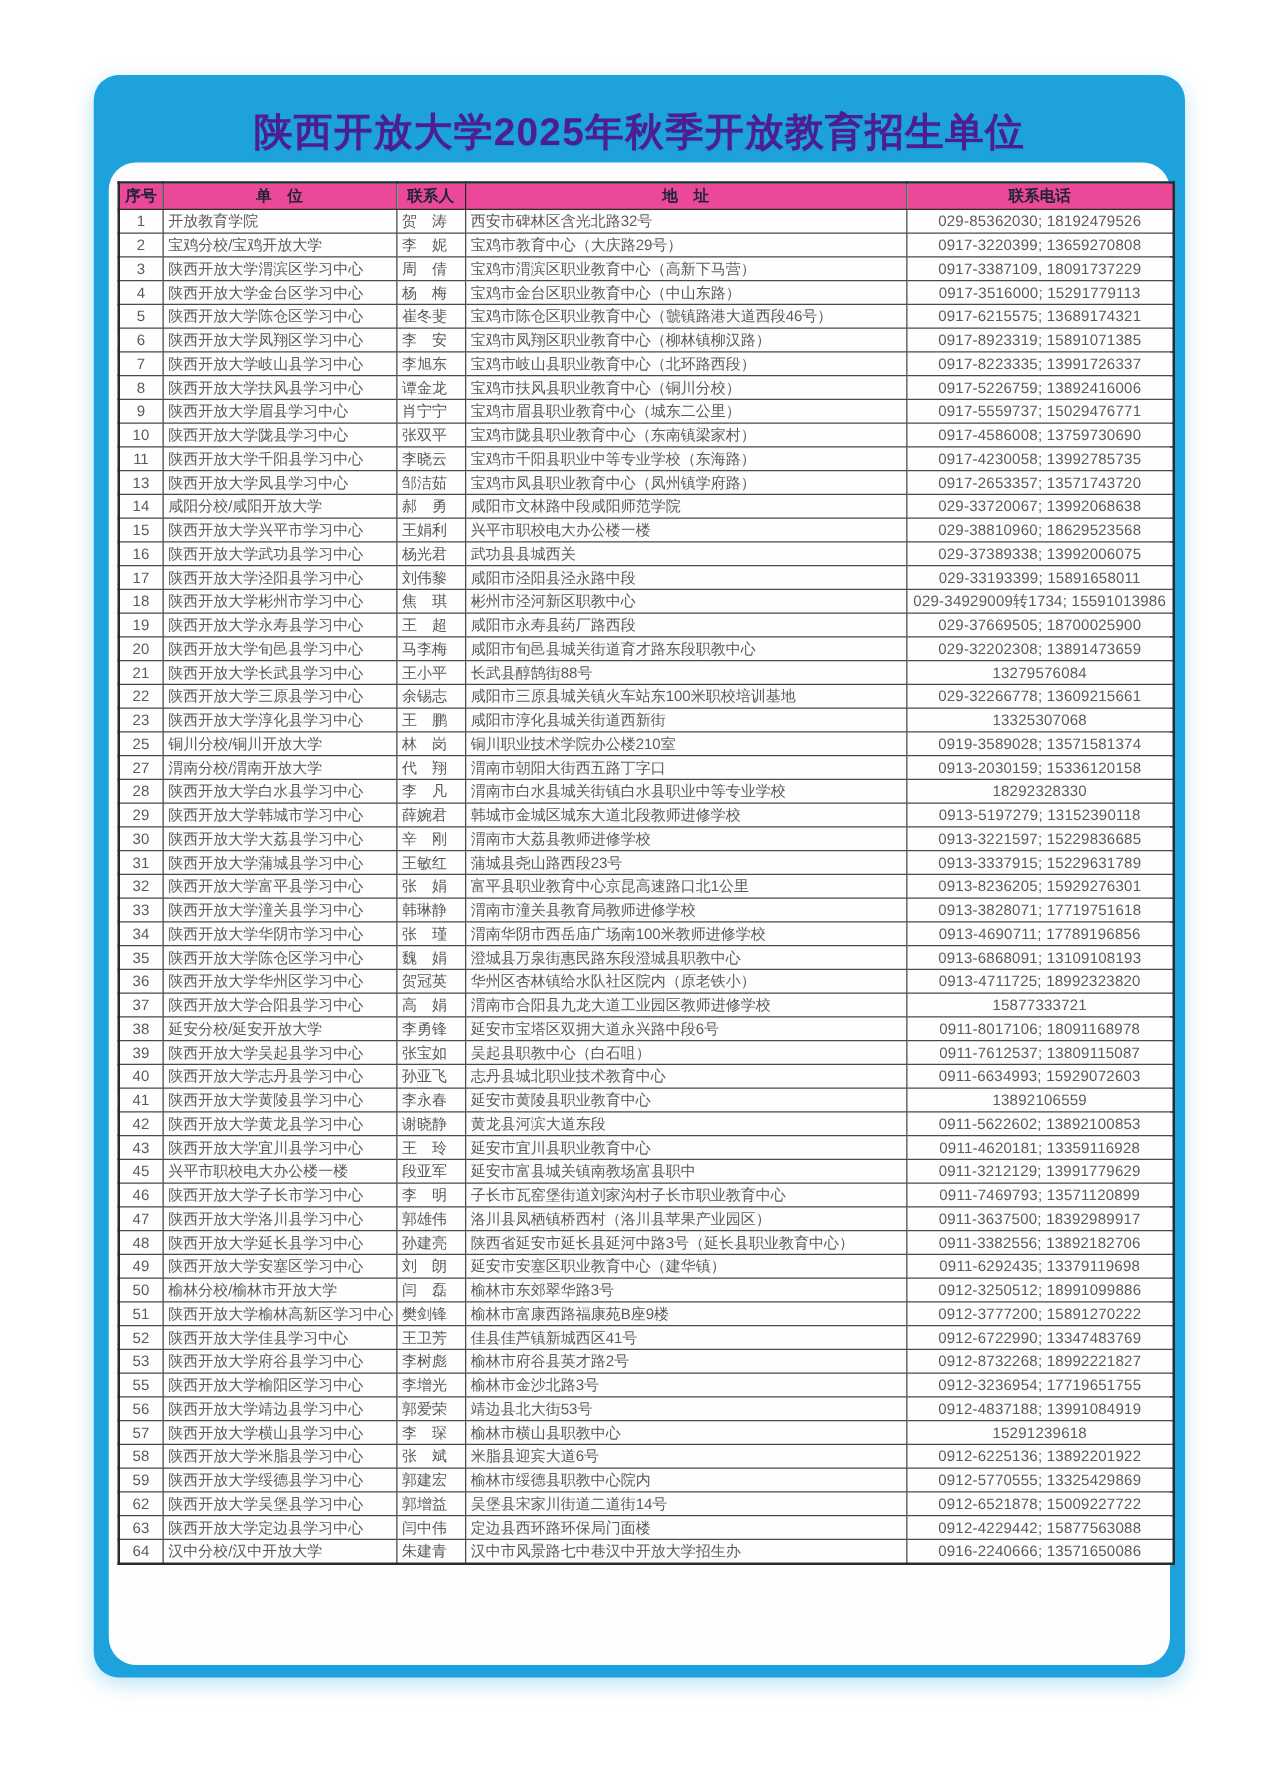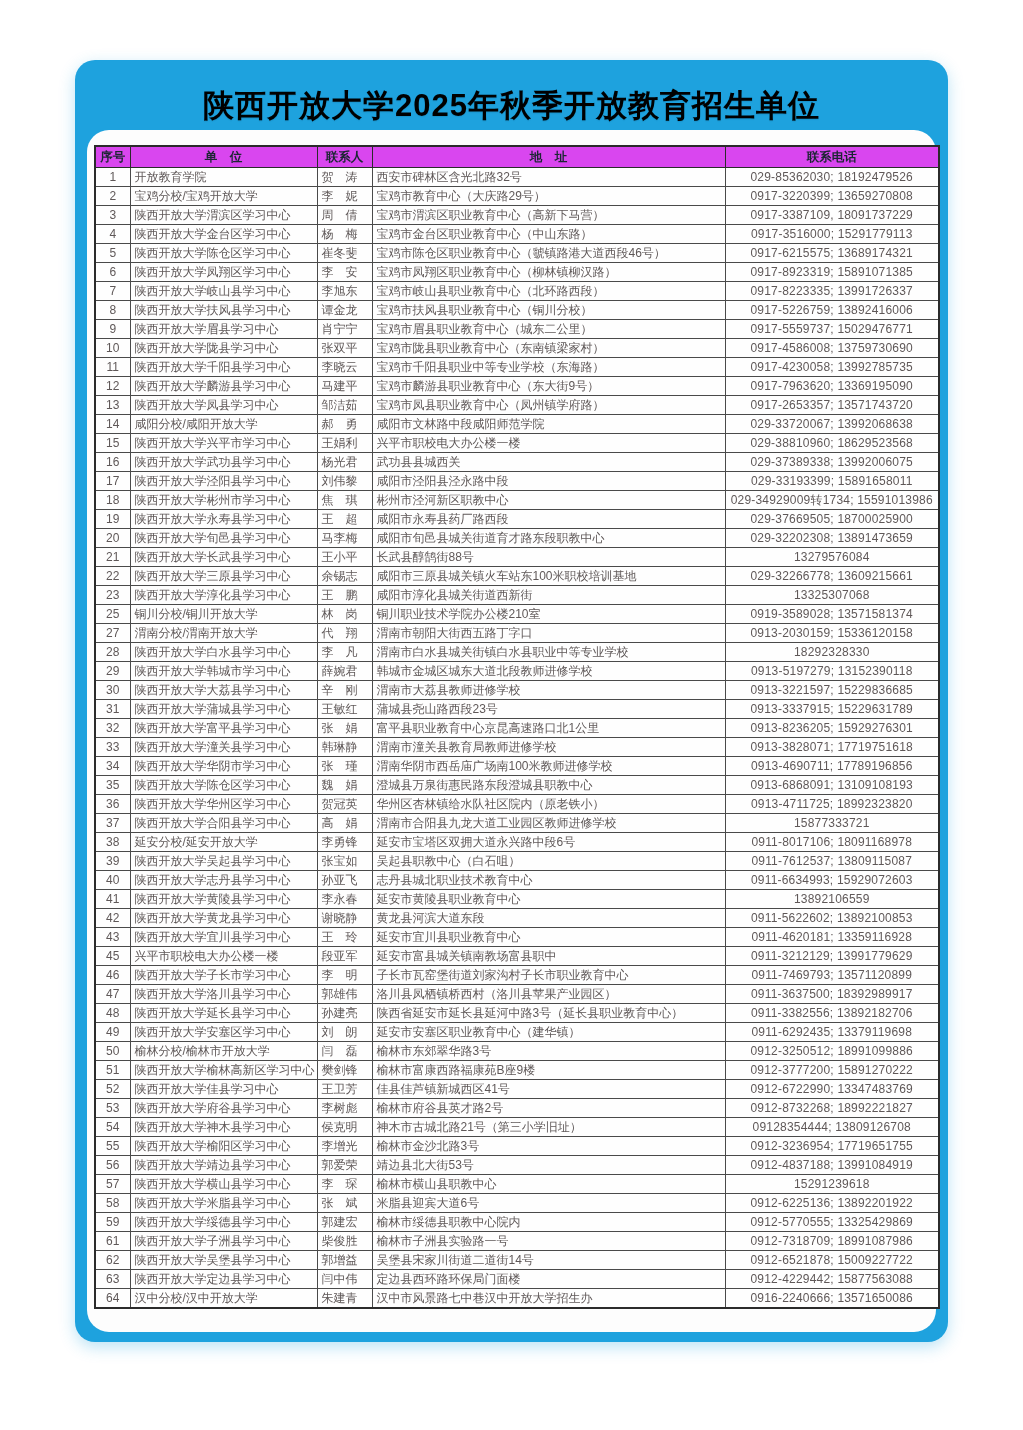--- a/index.html
+++ b/index.html
@@ -8,35 +8,35 @@
     background:#ffffff;
     font-family:"Liberation Sans","DejaVu Sans",sans-serif;
   }
   .blue-panel{
     position:absolute;left:75px;top:60px;width:873px;height:1282px;
     background:#1ea2de;border-radius:20px;
     box-shadow:0 5px 16px rgba(30,162,222,.30);
   }
   .title{
     text-align:center;margin-top:25px;height:42px;line-height:42px;
-    color:#000000;font-size:31px;font-weight:bold;letter-spacing:1px;
+    color:#4c1d95;font-size:31px;font-weight:bold;letter-spacing:1px;
     text-shadow:0 1px 1px rgba(0,60,100,.15);
   }
   .white-panel{
     position:absolute;left:12px;top:70px;width:849px;height:1202px;
     background:#fdfdfd;border-radius:22px;
   }
   table.roster{
     position:absolute;left:7px;top:15px;width:844px;
     border-collapse:collapse;table-layout:fixed;
     border:2px solid #2b2b2b;
   }
   table.roster th{
     height:20px;font-size:12.5px;font-weight:bold;color:#1c2633;
-    border:1px solid #2b2b2b;background:#d946ef;padding:0 2px;
+    border:1px solid #2b2b2b;background:#ec4899;padding:0 2px;
     white-space:nowrap;overflow:hidden;
   }
   table.roster td{
     height:18px;font-size:12px;line-height:18px;color:#5f5858;
     border:1px solid #4a4a4a;padding:0 4px;
     white-space:nowrap;overflow:hidden;background:#fefefe;
   }
   td.c0{text-align:center;color:#7a7272;font-size:11.5px;}
   td.c1{text-align:left;padding-left:8px;}
   td.c2{text-align:left;padding-left:6px;}
@@ -138,27 +138,20 @@
             <td class="c4">0917-4586008; 13759730690</td>
           </tr>
           <tr>
             <td class="c0">11</td>
             <td class="c1">陕西开放大学千阳县学习中心</td>
             <td class="c2">李晓云</td>
             <td class="c3">宝鸡市千阳县职业中等专业学校（东海路）</td>
             <td class="c4">0917-4230058; 13992785735</td>
           </tr>
           <tr>
-            <td class="c0">12</td>
-            <td class="c1">陕西开放大学麟游县学习中心</td>
-            <td class="c2">马建平</td>
-            <td class="c3">宝鸡市麟游县职业教育中心（东大街9号）</td>
-            <td class="c4">0917-7963620; 13369195090</td>
-          </tr>
-          <tr>
             <td class="c0">13</td>
             <td class="c1">陕西开放大学凤县学习中心</td>
             <td class="c2">邹洁茹</td>
             <td class="c3">宝鸡市凤县职业教育中心（凤州镇学府路）</td>
             <td class="c4">0917-2653357; 13571743720</td>
           </tr>
           <tr>
             <td class="c0">14</td>
             <td class="c1">咸阳分校/咸阳开放大学</td>
             <td class="c2">郝　勇</td>
@@ -411,27 +404,20 @@
             <td class="c4">0912-6722990; 13347483769</td>
           </tr>
           <tr>
             <td class="c0">53</td>
             <td class="c1">陕西开放大学府谷县学习中心</td>
             <td class="c2">李树彪</td>
             <td class="c3">榆林市府谷县英才路2号</td>
             <td class="c4">0912-8732268; 18992221827</td>
           </tr>
           <tr>
-            <td class="c0">54</td>
-            <td class="c1">陕西开放大学神木县学习中心</td>
-            <td class="c2">侯克明</td>
-            <td class="c3">神木市古城北路21号（第三小学旧址）</td>
-            <td class="c4">09128354444; 13809126708</td>
-          </tr>
-          <tr>
             <td class="c0">55</td>
             <td class="c1">陕西开放大学榆阳区学习中心</td>
             <td class="c2">李增光</td>
             <td class="c3">榆林市金沙北路3号</td>
             <td class="c4">0912-3236954; 17719651755</td>
           </tr>
           <tr>
             <td class="c0">56</td>
             <td class="c1">陕西开放大学靖边县学习中心</td>
             <td class="c2">郭爱荣</td>
@@ -451,27 +437,20 @@
             <td class="c2">张　斌</td>
             <td class="c3">米脂县迎宾大道6号</td>
             <td class="c4">0912-6225136; 13892201922</td>
           </tr>
           <tr>
             <td class="c0">59</td>
             <td class="c1">陕西开放大学绥德县学习中心</td>
             <td class="c2">郭建宏</td>
             <td class="c3">榆林市绥德县职教中心院内</td>
             <td class="c4">0912-5770555; 13325429869</td>
-          </tr>
-          <tr>
-            <td class="c0">61</td>
-            <td class="c1">陕西开放大学子洲县学习中心</td>
-            <td class="c2">柴俊胜</td>
-            <td class="c3">榆林市子洲县实验路一号</td>
-            <td class="c4">0912-7318709; 18991087986</td>
           </tr>
           <tr>
             <td class="c0">62</td>
             <td class="c1">陕西开放大学吴堡县学习中心</td>
             <td class="c2">郭增益</td>
             <td class="c3">吴堡县宋家川街道二道街14号</td>
             <td class="c4">0912-6521878; 15009227722</td>
           </tr>
           <tr>
             <td class="c0">63</td>

